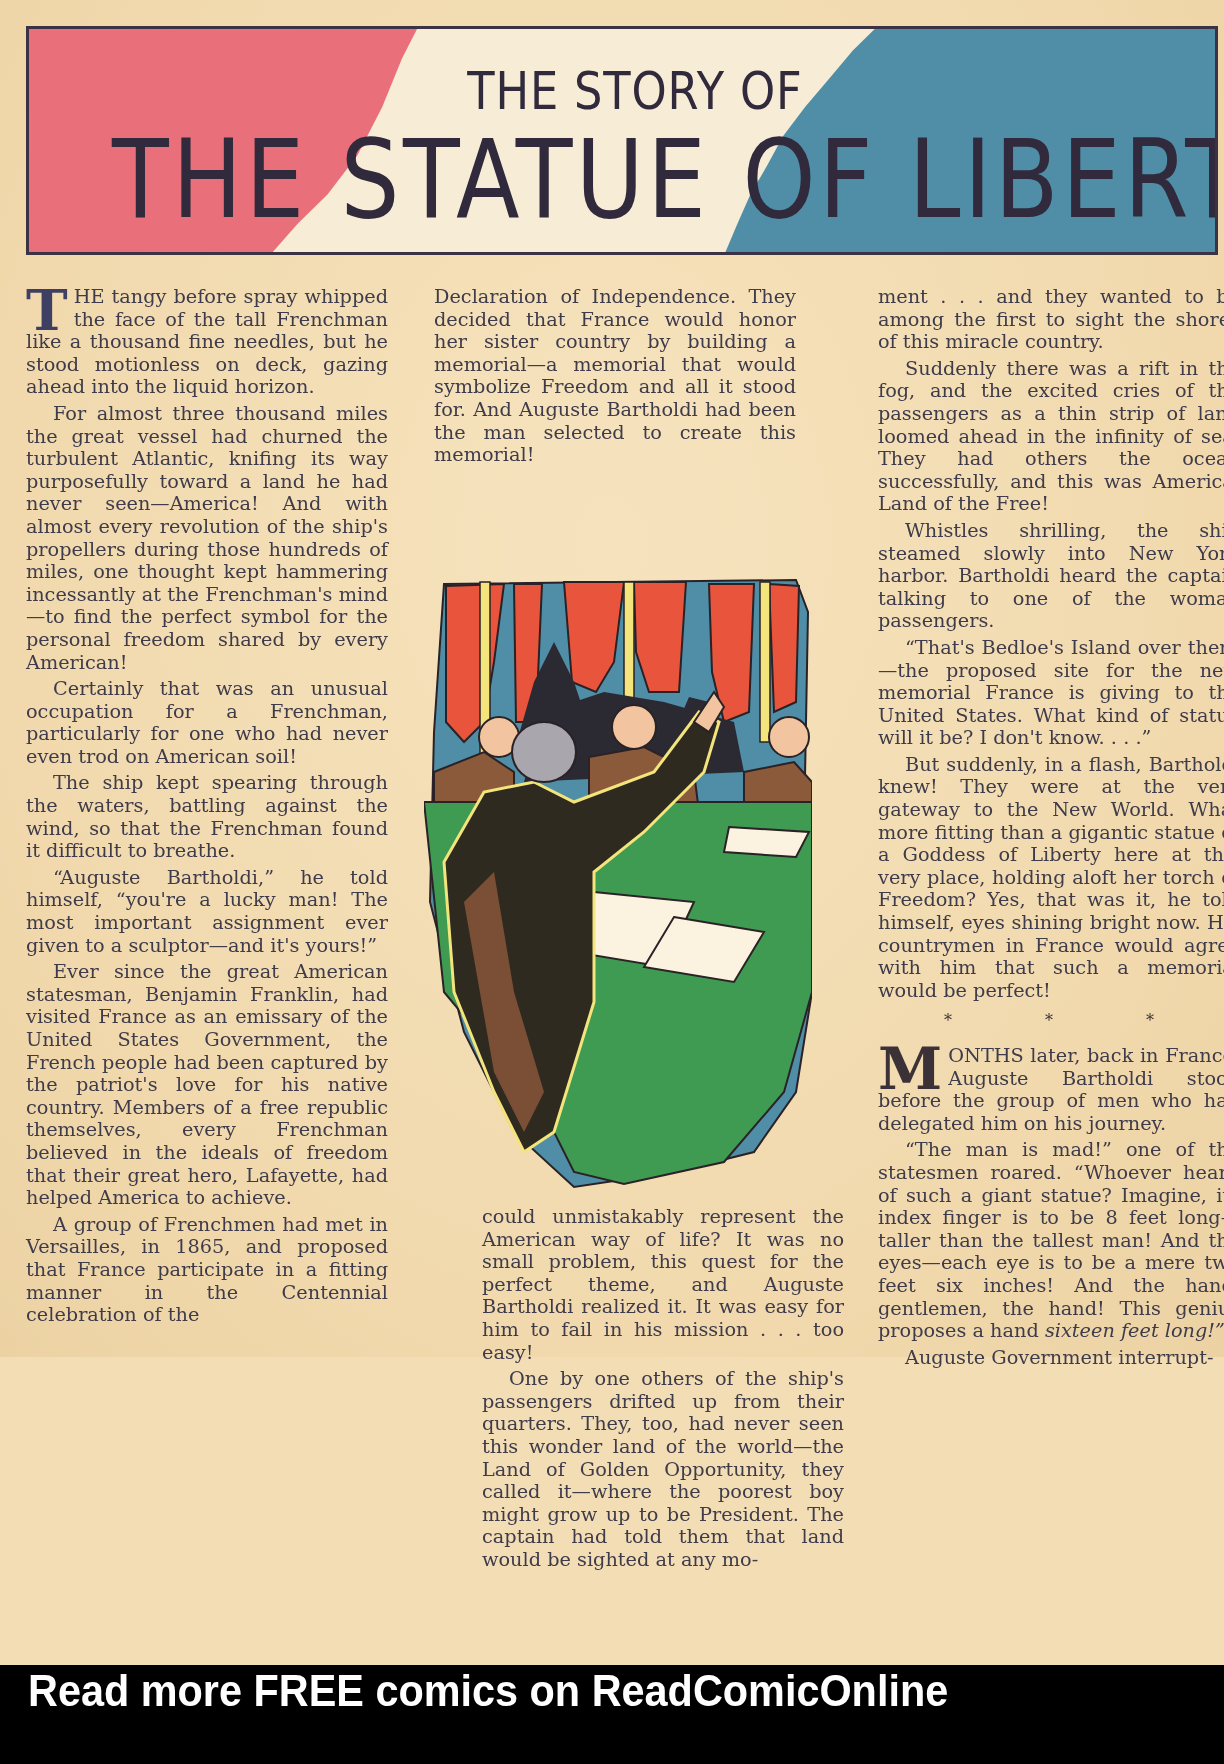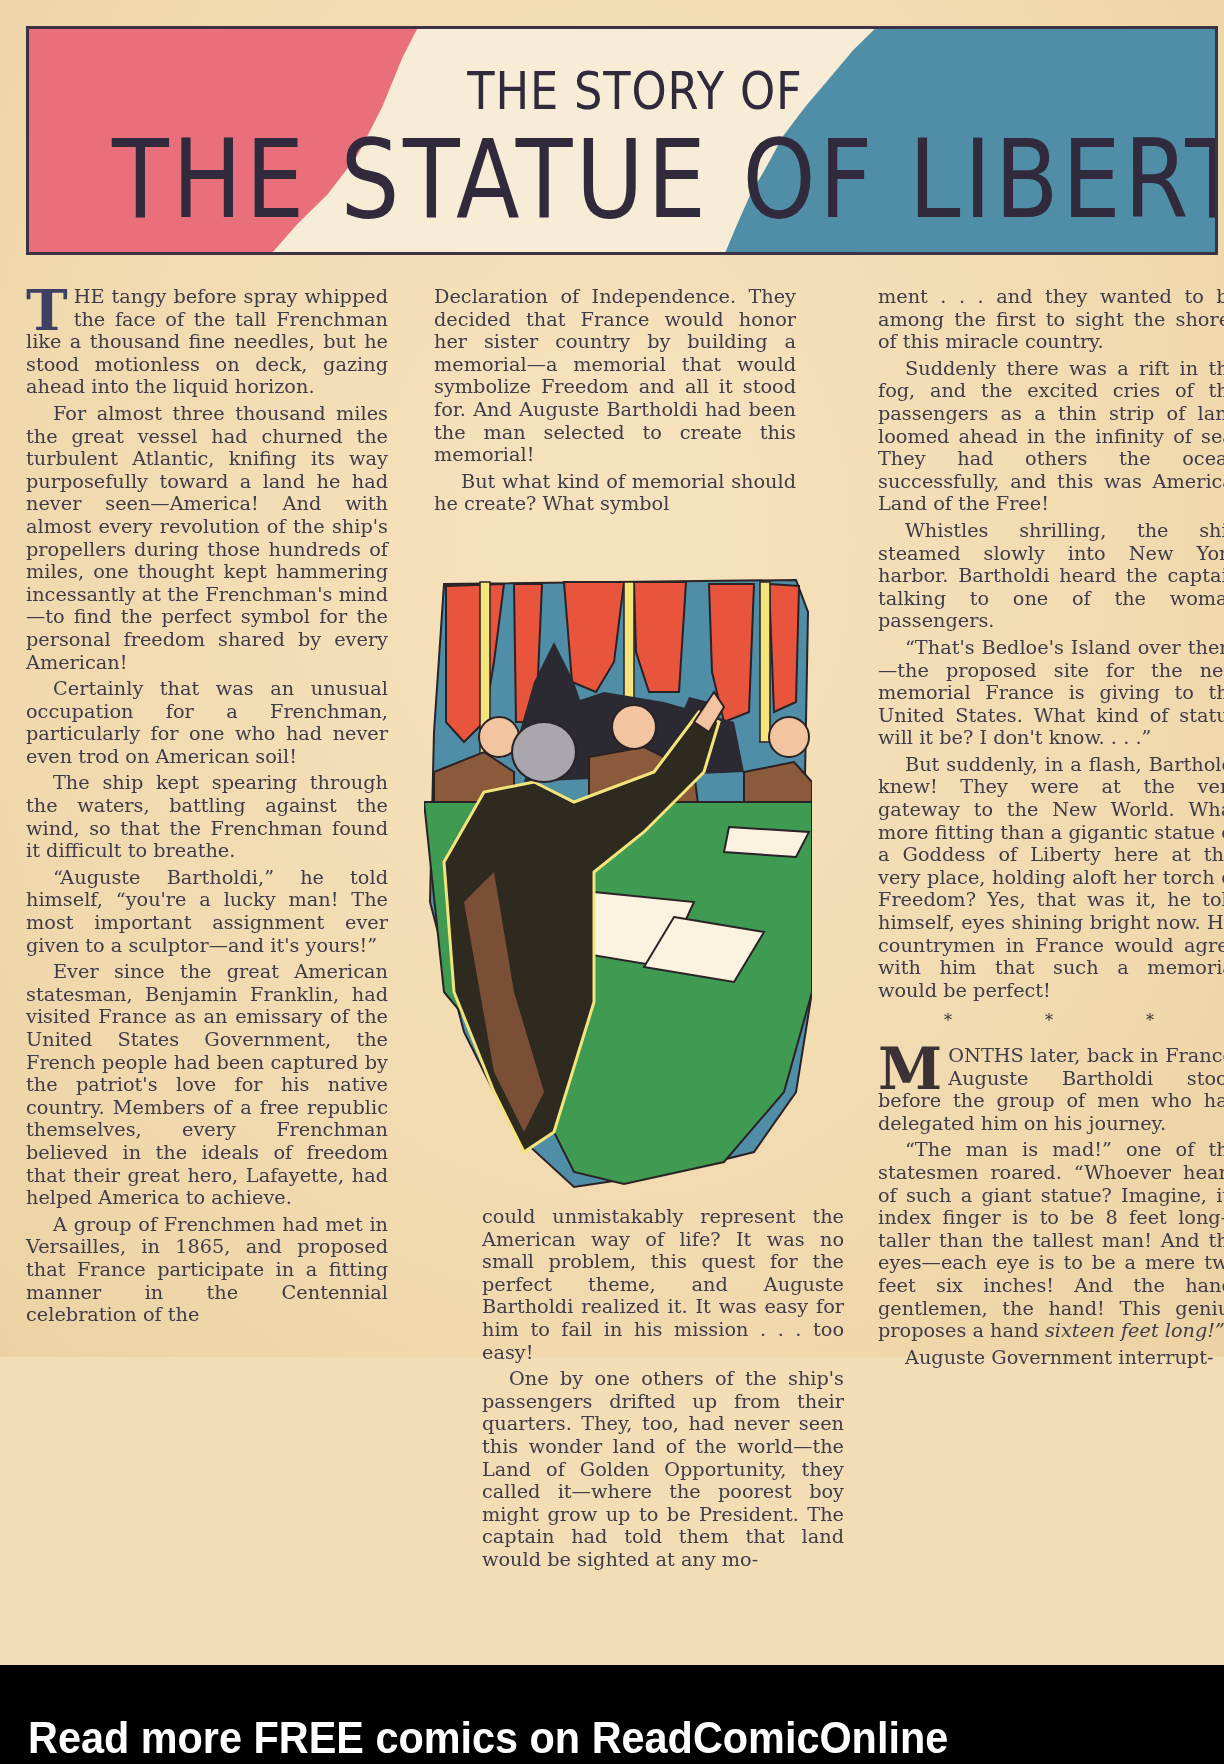--- a/index.html
+++ b/index.html
@@ -55,21 +55,21 @@
     .stars {
       text-align: center; letter-spacing: 44px; font-size: 16px;
       margin: 8px 0 12px 24px; color: #3a3236;
     }
     em { font-style: italic; }
     .footer {
       position: absolute; left: 0; top: 1665px; width: 1224px; height: 99px;
       background: #000; color: #fff;
       font-family: "Liberation Sans", "DejaVu Sans", sans-serif;
       font-size: 45px; font-weight: bold;
-      display: flex; align-items: flex-end; padding-left: 28px;
+      display: flex; align-items: flex-start; padding-left: 28px;
       transform-origin: left center;
     }
     .footer span { display: inline-block; transform: scaleX(0.92); transform-origin: left center; }
   </style>
 </head>
 <body>
 
 <div class="page">
 
   <div class="banner">
@@ -87,21 +87,20 @@
     <p>For almost three thousand miles the great vessel had churned the turbulent Atlantic, knifing its way purposefully toward a land he had never seen—America! And with almost every revolution of the ship's propellers during those hundreds of miles, one thought kept hammering incessantly at the Frenchman's mind—to find the perfect symbol for the personal freedom shared by every American!</p>
     <p>Certainly that was an unusual occupation for a Frenchman, particularly for one who had never even trod on American soil!</p>
     <p>The ship kept spearing through the waters, battling against the wind, so that the Frenchman found it difficult to breathe.</p>
     <p>“Auguste Bartholdi,” he told himself, “you're a lucky man! The most important assignment ever given to a sculptor—and it's yours!”</p>
     <p>Ever since the great American statesman, Benjamin Franklin, had visited France as an emissary of the United States Government, the French people had been captured by the patriot's love for his native country. Members of a free republic themselves, every Frenchman believed in the ideals of freedom that their great hero, Lafayette, had helped America to achieve.</p>
     <p>A group of Frenchmen had met in Versailles, in 1865, and proposed that France participate in a fitting manner in the Centennial celebration of the</p>
   </div>
 
   <div class="col col2">
     <p class="noindent">Declaration of Independence. They decided that France would honor her sister country by building a memorial—a memorial that would symbolize Freedom and all it stood for. And Auguste Bartholdi had been the man selected to create this memorial!</p>
-    <p>But what kind of memorial should he create? What symbol</p>
   </div>
 
   <svg class="illus" viewBox="0 0 388 620" aria-label="Bartholdi gesturing before seated French statesmen at a green table, red curtains behind">
     <path d="M20,12 L372,8 L384,40 L380,260 L388,420 L372,520 L330,580 L250,600 L150,615 L90,560 L40,460 L6,330 L10,160 Z" fill="#4f8ea6" stroke="#2a2226" stroke-width="2"></path>
 
     <path d="M22,14 L80,12 L70,90 L60,150 L40,170 L22,150 Z" fill="#e8553c" stroke="#2a2226" stroke-width="2"></path>
     <path d="M90,12 L118,12 L112,150 L92,150 Z" fill="#e8553c" stroke="#2a2226" stroke-width="2"></path>
     <path d="M140,10 L200,10 L190,90 L172,120 L148,110 Z" fill="#e8553c" stroke="#2a2226" stroke-width="2"></path>
     <path d="M210,10 L262,10 L255,120 L225,120 L212,80 Z" fill="#e8553c" stroke="#2a2226" stroke-width="2"></path>
     <path d="M285,12 L330,12 L325,140 L300,150 L288,100 Z" fill="#e8553c" stroke="#2a2226" stroke-width="2"></path>

